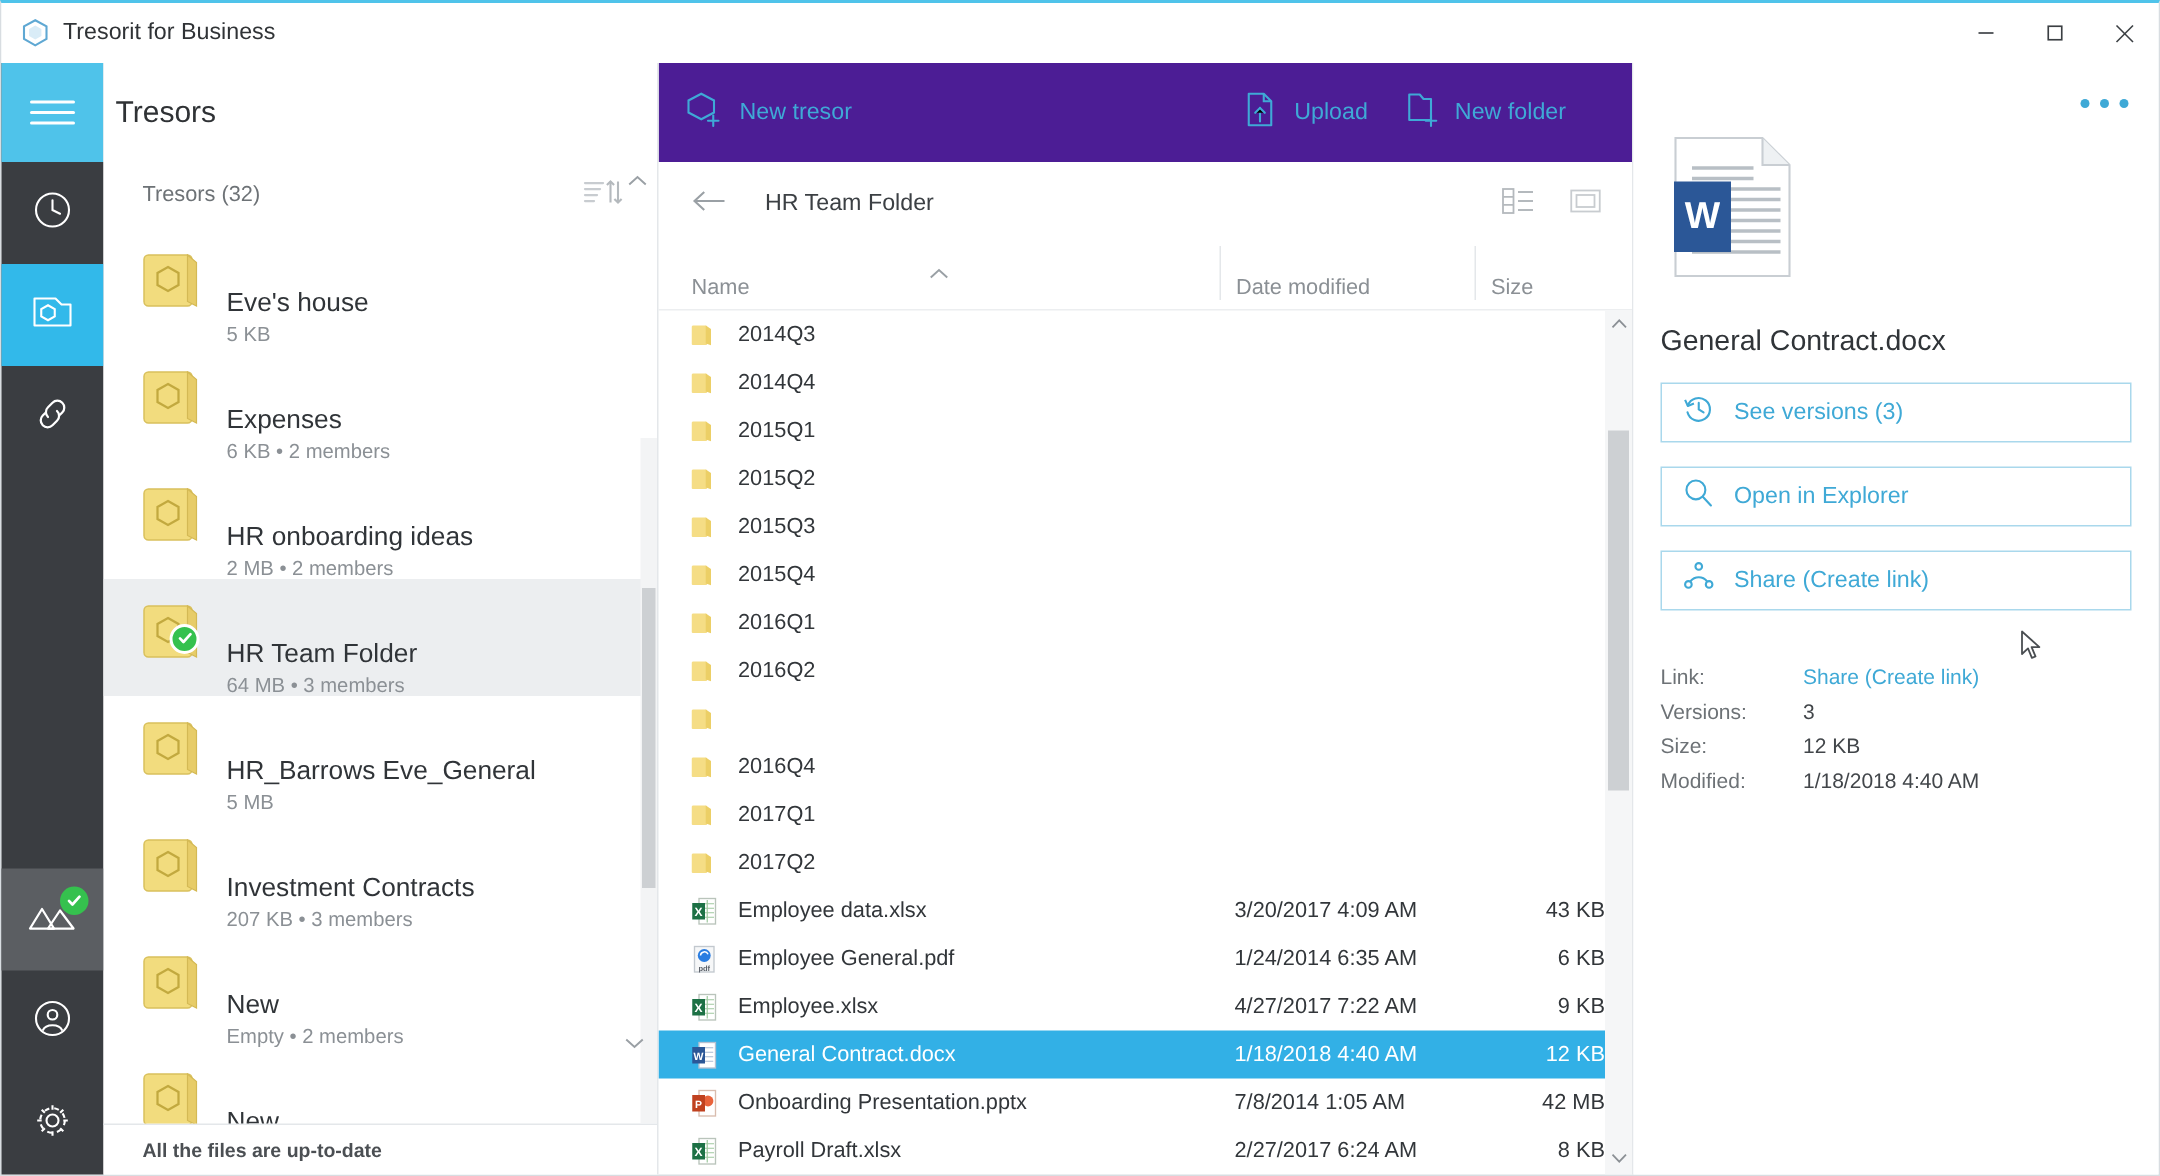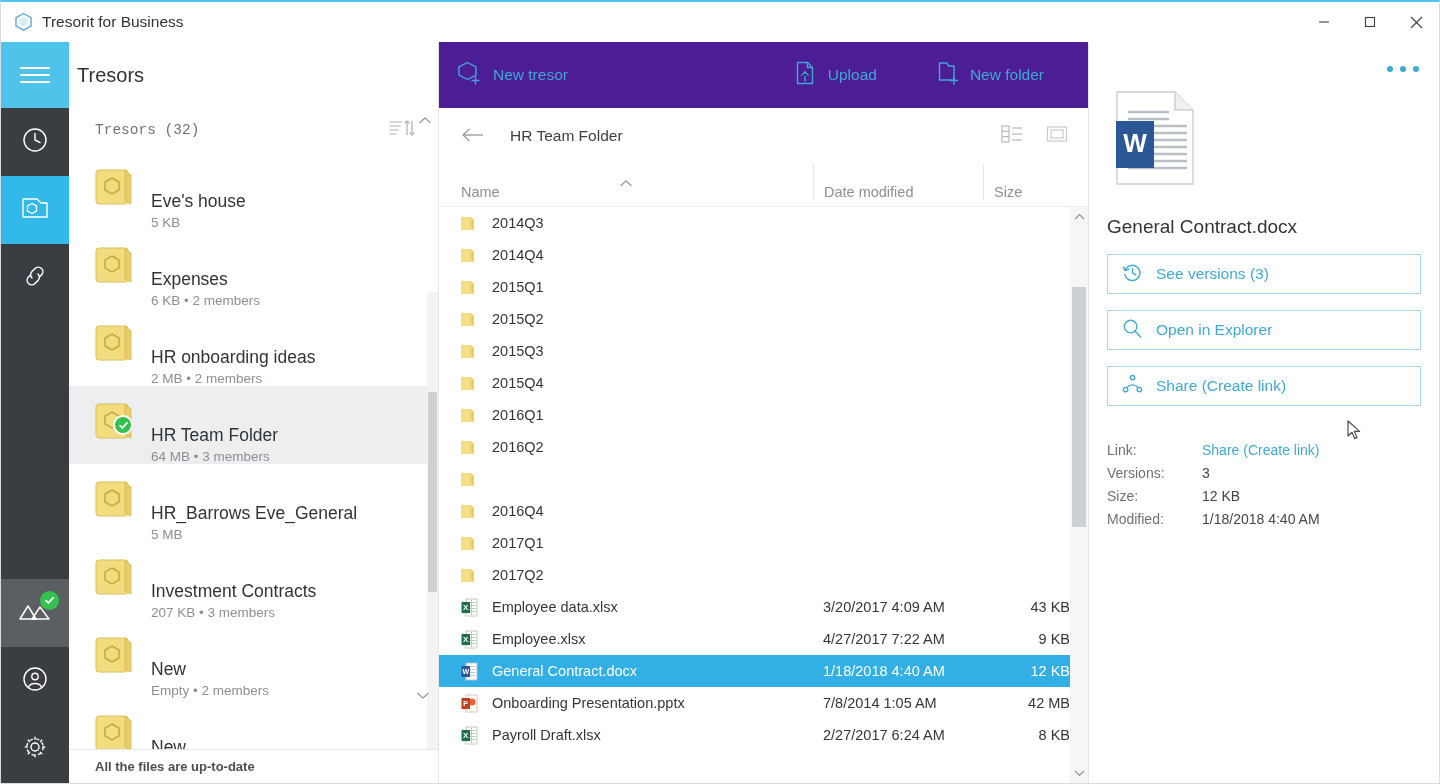--- a/index.html
+++ b/index.html
@@ -97,21 +97,21 @@
     padding-left: 10px;
   }
   .search-box .ph { margin-left: 8px; font-size: 14.5px; color: #8d9296; }
 
   .tresors-sub {
     height: 44px; min-height: 44px;
     display: flex; align-items: center; justify-content: space-between;
     padding: 0 22px 0 26px;
     position: relative;
   }
-  .tresors-count { font-size: 14.5px; color: #6d7276; font-family: Liberation Mono, monospace; }
+  .tresors-count { font-size: 14.5px; color: #6d7276; }
   .tresors-collapse {
     position: absolute; right: 6px; top: 6px;
     color: #9aa0a5; font-size: 12px;
   }
   .tresors-list {
     flex: 1; overflow: hidden; position: relative;
   }
   .tresor-item {
     height: 78px;
     display: flex; align-items: center;
@@ -170,21 +170,21 @@
     display: flex; align-items: center;
     background: #4c1d95;
   }
   .tb-btn {
     display: flex; align-items: center;
     color: #3fa9d6;
     font-size: 15.5px;
     margin-left: 18px;
   }
   .tb-btn .lbl { margin-left: 10px; }
-  .tb-right { margin-left: auto; display: flex; align-items: flex-start; padding-right: 44px; gap: 35px; }
+  .tb-right { margin-left: auto; display: flex; align-items: flex-start; padding-right: 44px; }
 
   .files-head {
     height: 56px; min-height: 56px;
     display: flex; align-items: center;
     padding-left: 22px;
     position: relative;
   }
   .back-arrow { color: #9aa0a5; font-size: 20px; line-height: 1; }
   .crumb { margin-left: 25px; font-size: 15.5px; color: #3c4044; }
   .view-icons { position: absolute; right: 20px; display: flex; align-items: center; gap: 23px; }
@@ -751,20 +751,33 @@
                 <text x="4.7" y="12.4" font-family="&quot;Liberation Sans&quot;, sans-serif" font-size="8" font-weight="bold" fill="#ffffff" text-anchor="middle">X</text>
               </svg>
             </span>
             <span class="file-name">Employee data.xlsx</span>
             <span class="file-date">3/20/2017 4:09 AM</span>
             <span class="file-size">43 KB</span>
           </div>
           <div class="file-row">
             <span class="file-icon">
               <svg width="17" height="19" viewBox="0 0 17 19">
+                <rect x="2" y="1" width="13" height="17" fill="#f6f7f8" stroke="#c2c8ce" stroke-width="0.9"></rect>
+                <circle cx="8.5" cy="7" r="4.3" fill="#2a7de1"></circle>
+                <path d="M6 7 a2.6 2.6 0 0 1 5 -0.8" fill="none" stroke="#ffffff" stroke-width="1"></path>
+                <text x="8.5" y="17" font-family="&quot;Liberation Sans&quot;, sans-serif" font-size="5" font-weight="bold" fill="#5a6068" text-anchor="middle">pdf</text>
+              </svg>
+            </span>
+            <span class="file-name">Employee General.pdf</span>
+            <span class="file-date">1/24/2014 6:35 AM</span>
+            <span class="file-size">6 KB</span>
+          </div>
+          <div class="file-row">
+            <span class="file-icon">
+              <svg width="17" height="19" viewBox="0 0 17 19">
                 <rect x="5" y="1" width="11" height="17" fill="#ffffff" stroke="#b9c4bb" stroke-width="0.9"></rect>
                 <g stroke="#9fc99f" stroke-width="0.8">
                   <line x1="7" y1="4.5" x2="15" y2="4.5"></line>
                   <line x1="7" y1="7.5" x2="15" y2="7.5"></line>
                   <line x1="7" y1="10.5" x2="15" y2="10.5"></line>
                   <line x1="7" y1="13.5" x2="15" y2="13.5"></line>
                   <line x1="10.5" y1="2" x2="10.5" y2="17"></line>
                 </g>
                 <rect x="0.5" y="4" width="8.5" height="11" fill="#1d7145"></rect>
                 <text x="4.7" y="12.4" font-family="&quot;Liberation Sans&quot;, sans-serif" font-size="8" font-weight="bold" fill="#ffffff" text-anchor="middle">X</text>

